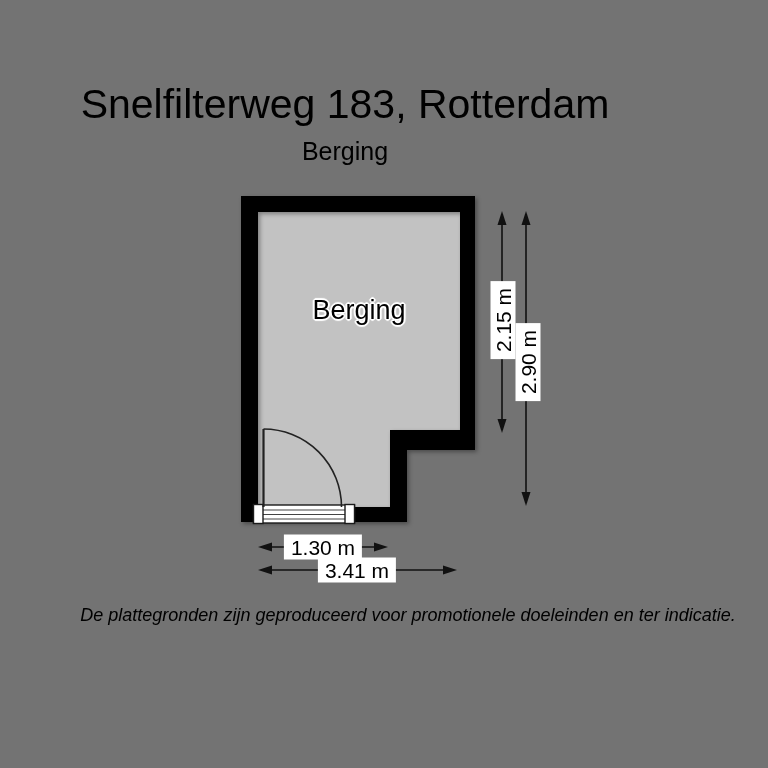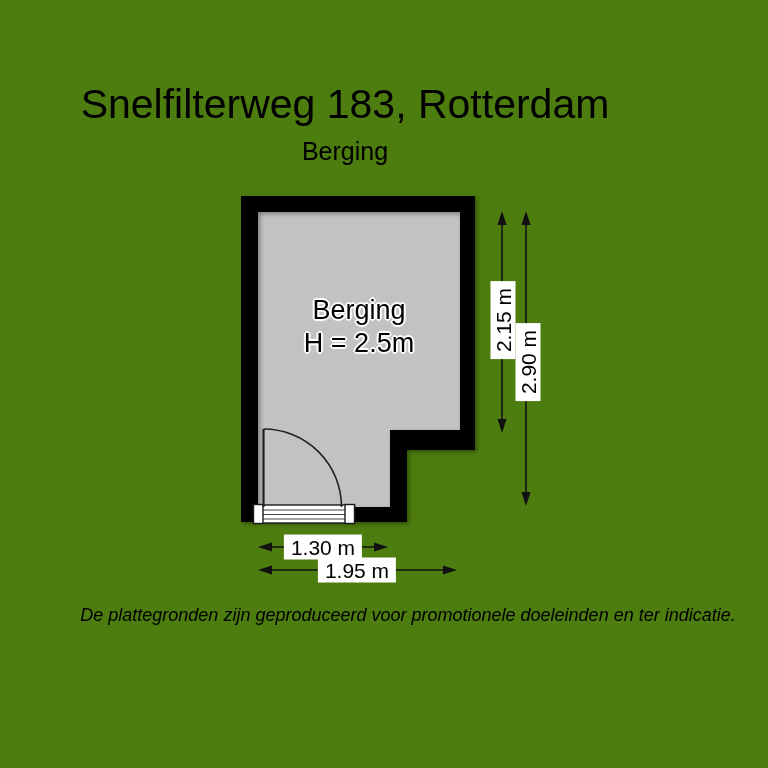--- a/index.html
+++ b/index.html
@@ -4,21 +4,21 @@
 <style>
   html, body {
     margin: 0;
     padding: 0;
     background: #ffffff;
   }
   .canvas {
     position: relative;
     width: 768px;
     height: 768px;
-    background: #4d7c0f;
+    background: #737373;
     overflow: hidden;
     font-family: "Liberation Sans", "DejaVu Sans", sans-serif;
     color: #000;
   }
   .title {
     position: absolute;
     top: 80px;
     left: 0;
     width: 690px;
     text-align: center;
@@ -128,25 +128,24 @@
 
     <g stroke="#111111">
       <line x1="269" y1="570" x2="446" y2="570" stroke-width="1.6"></line>
       <polygon points="258,570 272,565.5 272,574.5" stroke="none" fill="#111"></polygon>
       <polygon points="457,570 443,565.5 443,574.5" stroke="none" fill="#111"></polygon>
     </g>
   </svg>
 
   <div class="room-label">
     <div>Berging</div>
-    <div>H = 2.5m</div>
   </div>
 
   <div class="dim dim-v" style="left:503px; top:320px;">2.15 m</div>
   <div class="dim dim-v" style="left:528px; top:362px;">2.90 m</div>
   <div class="dim dim-h" style="left:323px; top:547px;">1.30 m</div>
-  <div class="dim dim-h" style="left:357px; top:570px;">1.95 m</div>
+  <div class="dim dim-h" style="left:357px; top:570px;">3.41 m</div>
 
   <div class="footer">
     <div>De plattegronden zijn geproduceerd voor promotionele doeleinden en ter indicatie.</div>
   </div>
 
 </div>
 
 </body></html>

